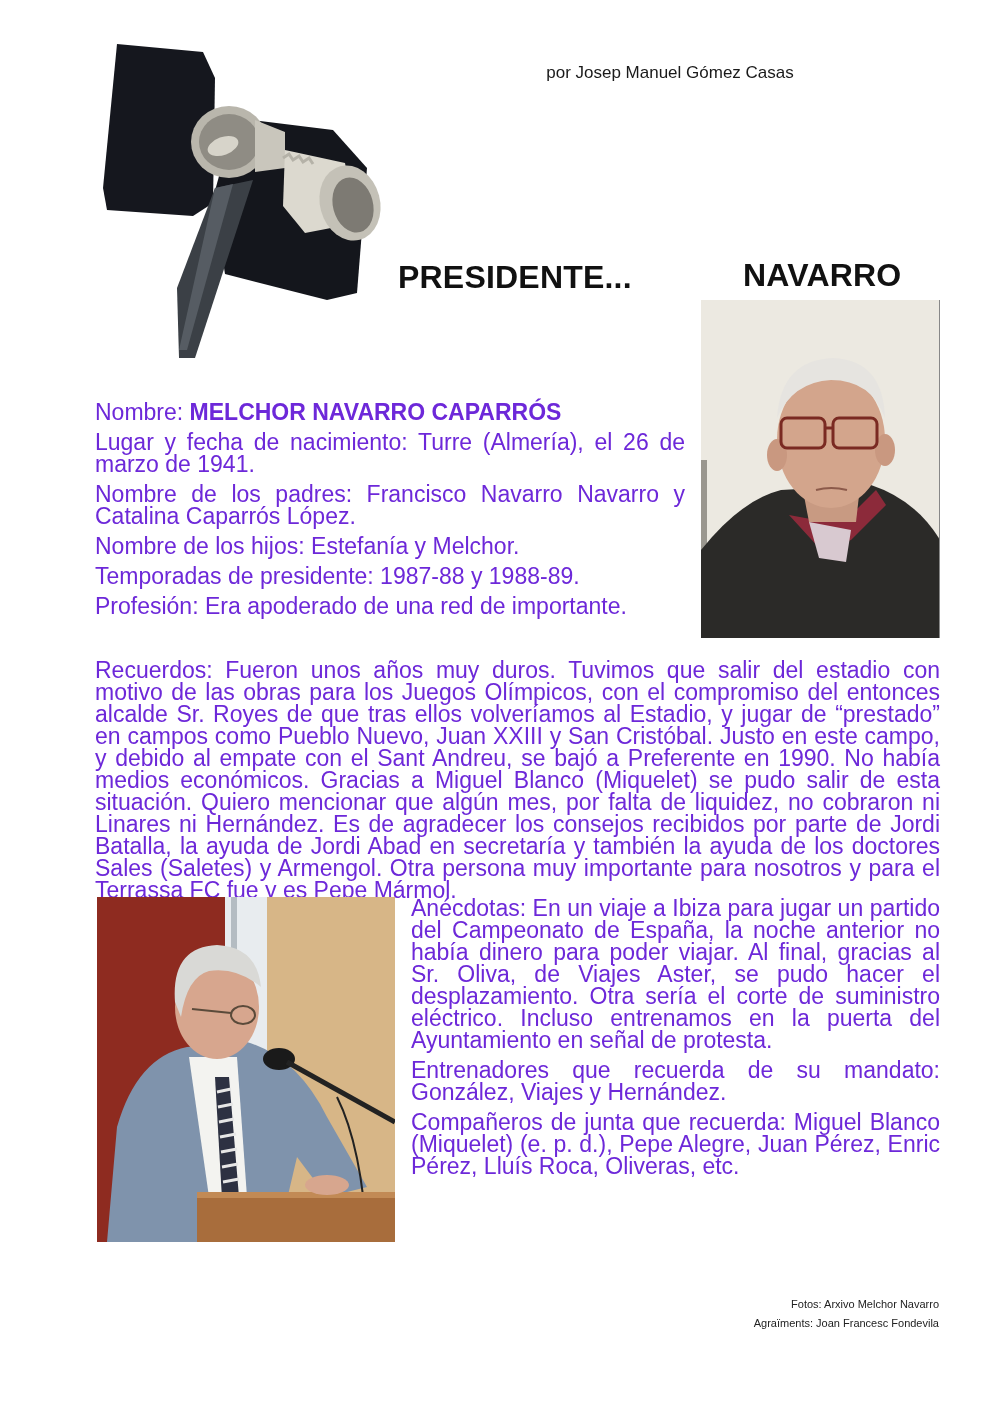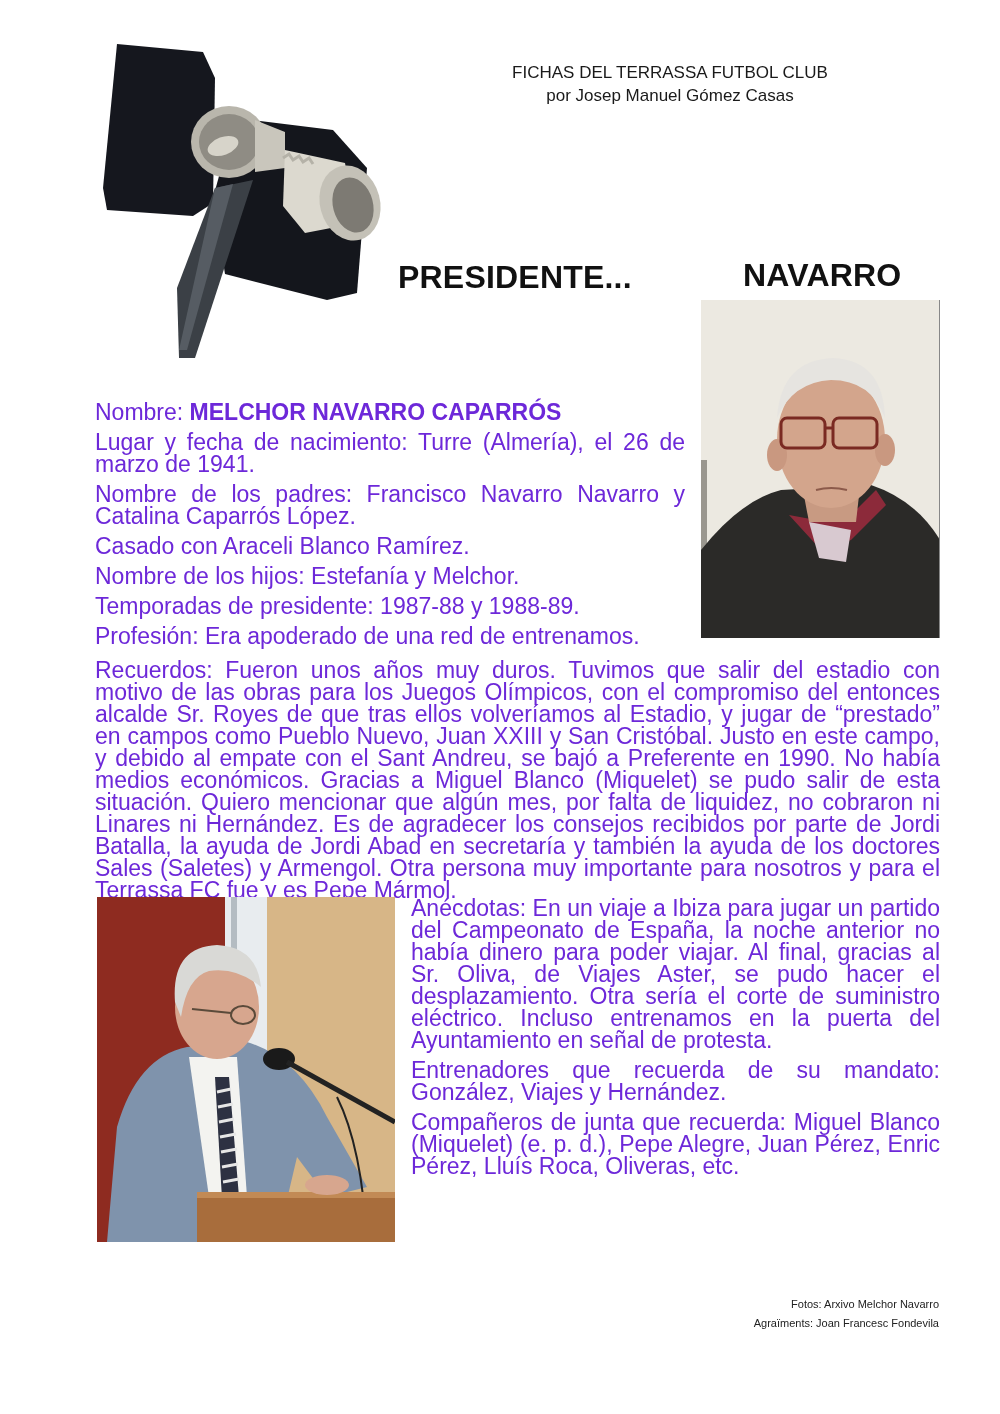--- a/index.html
+++ b/index.html
@@ -25,21 +25,20 @@
   .recuerdos { left: 95px; top: 659px; width: 845px; }
   .right-col { left: 411px; top: 897px; width: 529px; }
   .right-col .row { margin-bottom: 8px; text-align: justify; }
 
   .credits { position: absolute; right: 61px; top: 1295px; text-align: right; font-size: 11px; line-height: 19px; color: #222; }
 </style>
 </head>
 <body>
 
 <div class="header">
-  <div>FICHAS DEL TERRASSA FUTBOL CLUB</div>
   <div>por Josep Manuel Gómez Casas</div>
 </div>
 
 <div class="logo">
   <svg width="300" height="320" viewBox="0 0 300 320">
 
     <path d="M22 6 L108 14 L120 40 L118 165 L98 178 L12 172 L8 150 Z" fill="#15171e"></path>
 
     <path d="M140 80 L238 92 L272 130 L262 255 L232 262 L130 236 L118 160 Z" fill="#14161c"></path>
 
@@ -87,24 +86,23 @@
     <path d="M115 190 Q130 186 146 190" stroke="#8c5a4a" stroke-width="2" fill="none"></path>
   </svg>
 </div>
 
 <div class="p fields">
   <div class="row">
     <span>Nombre: </span><b>MELCHOR NAVARRO CAPARRÓS</b>
   </div>
   <div class="row">Lugar y fecha de nacimiento: Turre (Almería), el 26 de marzo de 1941.</div>
   <div class="row">Nombre de los padres: Francisco Navarro Navarro y Catalina Caparrós López.</div>
-  <div class="row">Casado con Araceli Blanco Ramírez.</div>
   <div class="row">Nombre de los hijos: Estefanía y Melchor.</div>
   <div class="row">Temporadas de presidente: 1987-88 y 1988-89.</div>
-  <div class="row">Profesión: Era apoderado de una red de entrenamos.</div>
+  <div class="row">Profesión: Era apoderado de una red de importante.</div>
 </div>
 
 <div class="p recuerdos">Recuerdos: Fueron unos años muy duros. Tuvimos que salir del estadio con motivo de las obras para los Juegos Olímpicos, con el compromiso del entonces alcalde Sr. Royes de que tras ellos volveríamos al Estadio, y jugar de “prestado” en campos como Pueblo Nuevo, Juan XXIII y San Cristóbal. Justo en este campo, y debido al empate con el Sant Andreu, se bajó a Preferente en 1990. No había medios económicos. Gracias a Miguel Blanco (Miquelet) se pudo salir de esta situación. Quiero mencionar que algún mes, por falta de liquidez, no cobraron ni Linares ni Hernández. Es de agradecer los consejos recibidos por parte de Jordi Batalla, la ayuda de Jordi Abad en secretaría y también la ayuda de los doctores Sales (Saletes) y Armengol. Otra persona muy importante para nosotros y para el Terrassa FC fue y es Pepe Mármol.</div>
 
 <div class="photo-speech">
   <svg width="298" height="345" viewBox="0 0 298 345">
     <rect width="298" height="345" fill="#8e2b20"></rect>
     <rect x="128" y="0" width="50" height="345" fill="#e8ecef"></rect>
     <rect x="134" y="0" width="6" height="345" fill="#b4bcc2"></rect>
     <rect x="170" y="0" width="128" height="345" fill="#d7b687"></rect>

